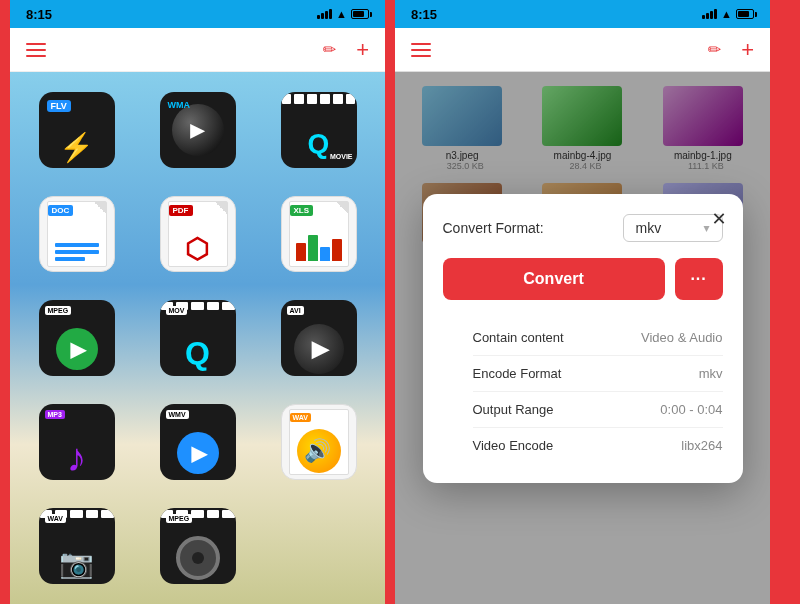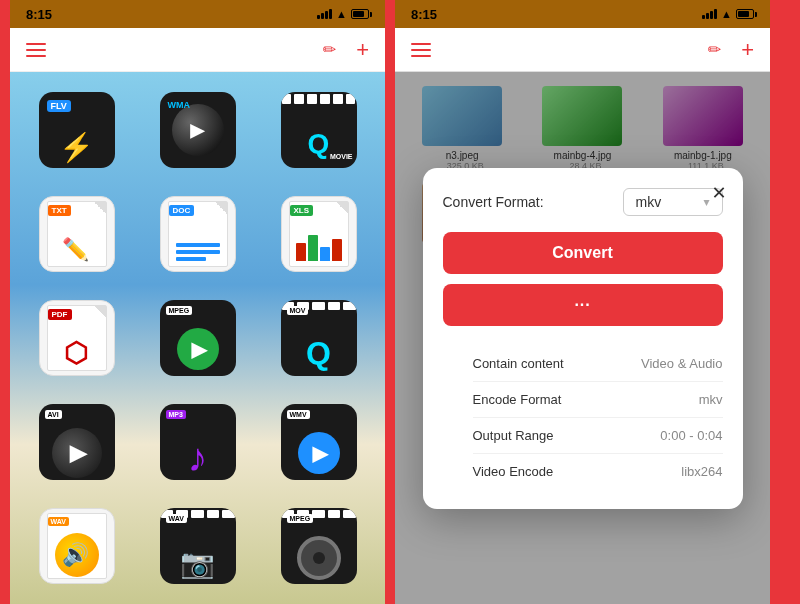--- a/index.html
+++ b/index.html
@@ -34,21 +34,21 @@
       display: flex;
       flex-direction: column;
       overflow: hidden;
       flex-shrink: 0;
       position: relative;
     }
 
     
     .status-bar {
       height: 28px;
-      background: #a16207;
+      background: #0ea5e9;
       display: flex;
       align-items: center;
       justify-content: space-between;
       padding: 0 16px;
       font-size: 13px;
       font-weight: 600;
     }
     .status-icons {
       display: flex;
       align-items: center;
@@ -293,21 +293,20 @@
       min-width: 100px;
       justify-content: space-between;
     }
     .format-select-text { color: #333; font-size: 14px; }
     .format-chevron { color: #aaa; font-size: 12px; }
 
     .modal-buttons {
       display: flex;
       gap: 10px;
       margin-bottom: 20px;
-      flex-direction: column;
     }
     .btn-convert {
       flex: 1;
       background: #e8353a;
       color: #fff;
       border: none;
       border-radius: 8px;
       padding: 12px 0;
       font-size: 16px;
       font-weight: 600;
@@ -403,66 +402,57 @@
             <div class="film-cell"></div>
           <div class="film-cell"></div>
             <div class="film-cell"></div>
             <div class="film-cell"></div>
         </div>
         <span class="q-symbol" style="position:absolute;bottom:8px;font-size:28px;color:#00e0ff;font-weight:900;">Q</span>
         <span class="movie-label" style="position:absolute;bottom:8px;right:4px;color:#fff;font-size:7px;font-weight:700;">MOVIE</span>
       </div>
     </div>
 
-    <div class="app-icon">
-      <div class="icon-img icon-txt">
-        <div style="position:absolute;top:4px;width:60px;height:66px;background:#fff;border:1px solid #ddd;border-radius:2px;">
-          <div style="position:absolute;top:0;right:0;width:12px;height:12px;background:linear-gradient(225deg,#ddd 50%,#fff 50%);"></div>
-        </div>
-        <span style="position:absolute;top:8px;left:8px;background:#ff6600;color:#fff;font-size:8px;font-weight:800;padding:1px 4px;border-radius:2px;z-index:1;">TXT</span>
-        <span style="position:absolute;bottom:8px;color:#ff6600;font-size:22px;z-index:1;">✏️</span>
-      </div>
-    </div>
 
     <div class="app-icon">
       <div class="icon-img icon-doc">
         <div style="position:absolute;top:4px;width:60px;height:66px;background:#fff;border:1px solid #ddd;border-radius:2px;">
           <div style="position:absolute;top:0;right:0;width:12px;height:12px;background:linear-gradient(225deg,#ddd 50%,#fff 50%);"></div>
         </div>
         <span style="position:absolute;top:8px;left:8px;background:#1e90ff;color:#fff;font-size:8px;font-weight:800;padding:1px 4px;border-radius:2px;z-index:1;">DOC</span>
         <div style="position:absolute;bottom:10px;z-index:1;display:flex;flex-direction:column;gap:3px;">
           <div style="height:4px;width:44px;background:#1e90ff;border-radius:1px;"></div>
           <div style="height:4px;width:44px;background:#1e90ff;border-radius:1px;"></div>
           <div style="height:4px;width:30px;background:#1e90ff;border-radius:1px;"></div>
         </div>
+      </div>
+    </div>
+
+    <div class="app-icon">
+      <div class="icon-img icon-pdf">
+        <div style="position:absolute;top:4px;width:60px;height:66px;background:#fff;border:1px solid #ddd;border-radius:2px;">
+          <div style="position:absolute;top:0;right:0;width:12px;height:12px;background:linear-gradient(225deg,#ddd 50%,#fff 50%);"></div>
+        </div>
+        <span style="position:absolute;top:8px;left:8px;background:#cc0000;color:#fff;font-size:8px;font-weight:800;padding:1px 4px;border-radius:2px;z-index:1;">PDF</span>
+        <span style="position:absolute;bottom:6px;color:#cc0000;font-size:28px;z-index:1;">⬡</span>
       </div>
     </div>
 
     <div class="app-icon">
       <div class="icon-img icon-xls">
         <div style="position:absolute;top:4px;width:60px;height:66px;background:#fff;border:1px solid #ddd;border-radius:2px;">
           <div style="position:absolute;top:0;right:0;width:12px;height:12px;background:linear-gradient(225deg,#ddd 50%,#fff 50%);"></div>
         </div>
         <span style="position:absolute;top:8px;left:8px;background:#22aa44;color:#fff;font-size:8px;font-weight:800;padding:1px 4px;border-radius:2px;z-index:1;">XLS</span>
         <div style="position:absolute;bottom:10px;z-index:1;display:flex;align-items:flex-end;gap:2px;">
           <div style="width:10px;height:18px;background:#cc2200;border-radius:1px 1px 0 0;"></div>
           <div style="width:10px;height:26px;background:#22aa44;border-radius:1px 1px 0 0;"></div>
           <div style="width:10px;height:14px;background:#1e90ff;border-radius:1px 1px 0 0;"></div>
           <div style="width:10px;height:22px;background:#cc2200;border-radius:1px 1px 0 0;"></div>
         </div>
-      </div>
-    </div>
-
-    <div class="app-icon">
-      <div class="icon-img icon-pdf">
-        <div style="position:absolute;top:4px;width:60px;height:66px;background:#fff;border:1px solid #ddd;border-radius:2px;">
-          <div style="position:absolute;top:0;right:0;width:12px;height:12px;background:linear-gradient(225deg,#ddd 50%,#fff 50%);"></div>
-        </div>
-        <span style="position:absolute;top:8px;left:8px;background:#cc0000;color:#fff;font-size:8px;font-weight:800;padding:1px 4px;border-radius:2px;z-index:1;">PDF</span>
-        <span style="position:absolute;bottom:6px;color:#cc0000;font-size:28px;z-index:1;">⬡</span>
       </div>
     </div>
 
     <div class="app-icon">
       <div class="icon-img icon-mpeg">
         <span style="position:absolute;top:6px;left:6px;background:#fff;color:#000;font-size:7px;font-weight:800;padding:1px 3px;border-radius:2px;">MPEG</span>
         <div style="width:42px;height:42px;border-radius:50%;background:#22aa44;display:flex;align-items:center;justify-content:center;position:absolute;bottom:6px;">
           <span style="color:#fff;font-size:20px;margin-left:4px;">▶</span>
         </div>
       </div>

